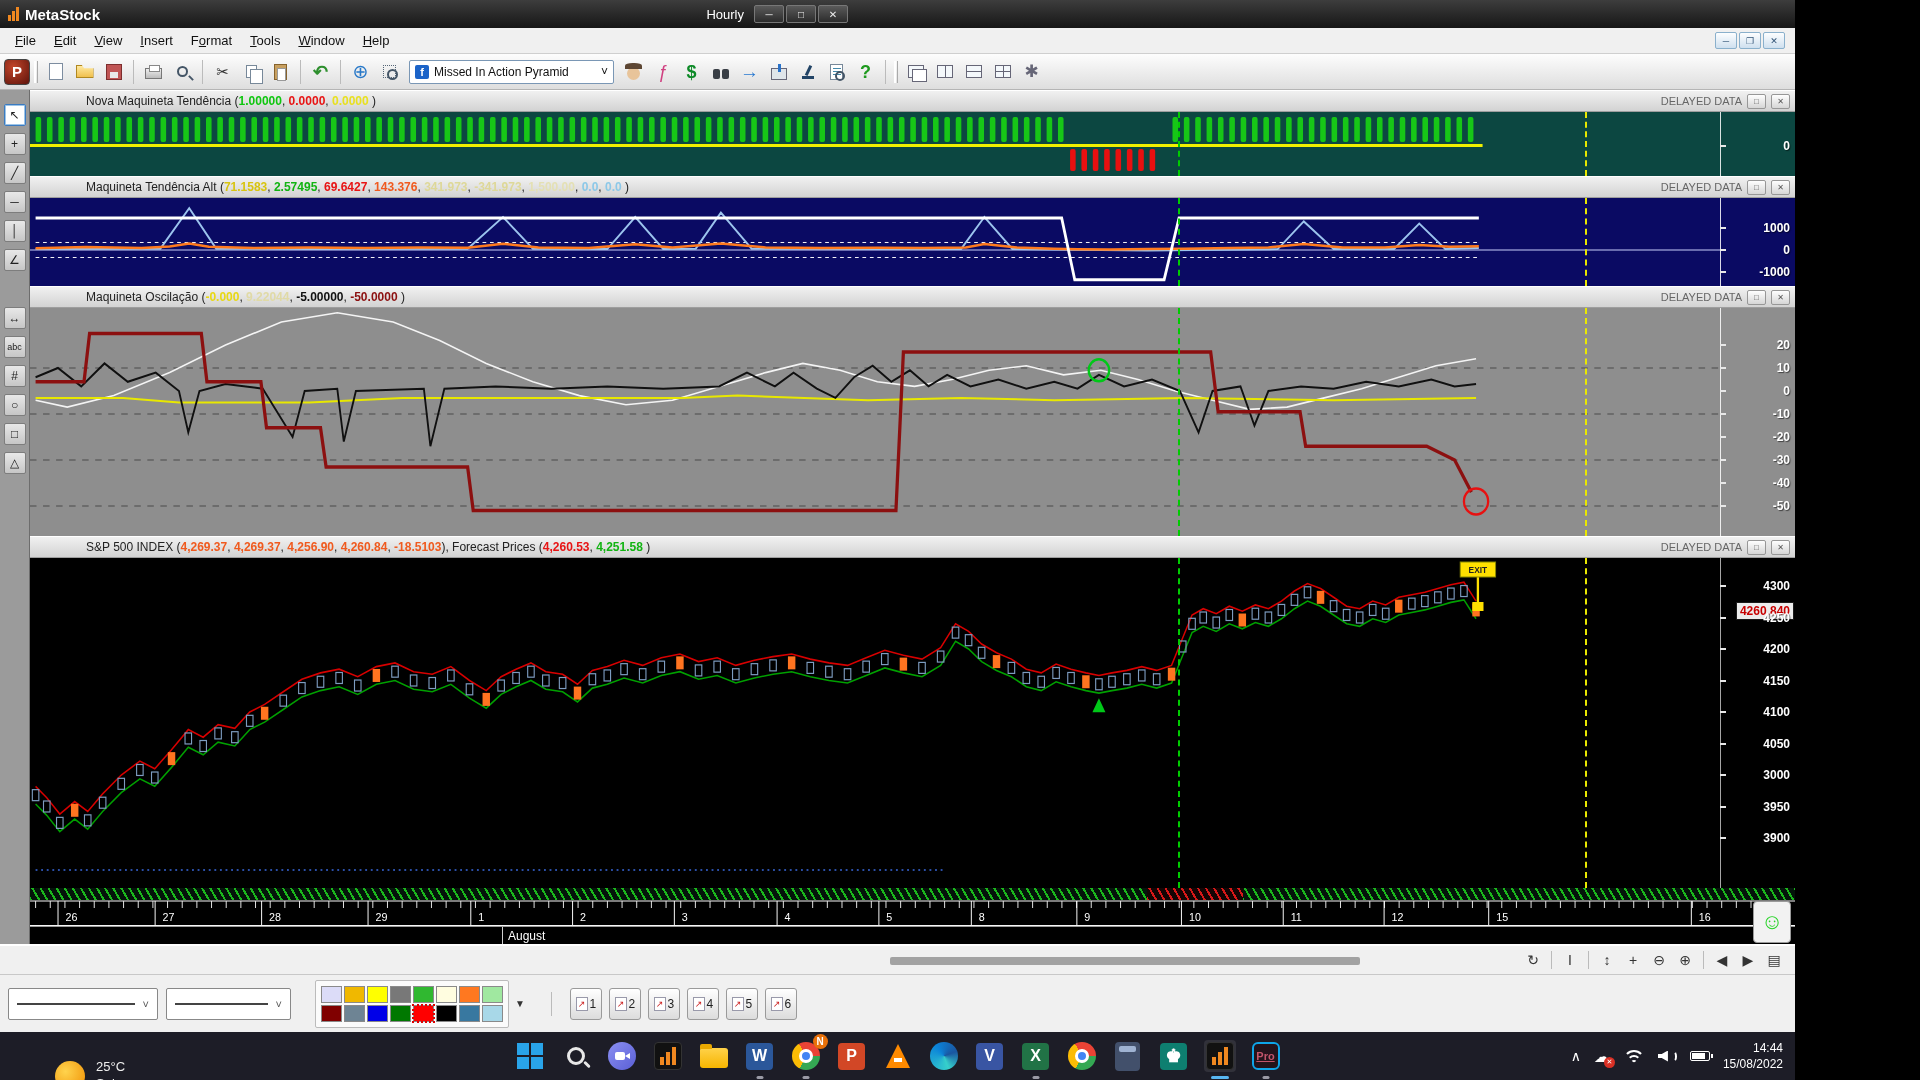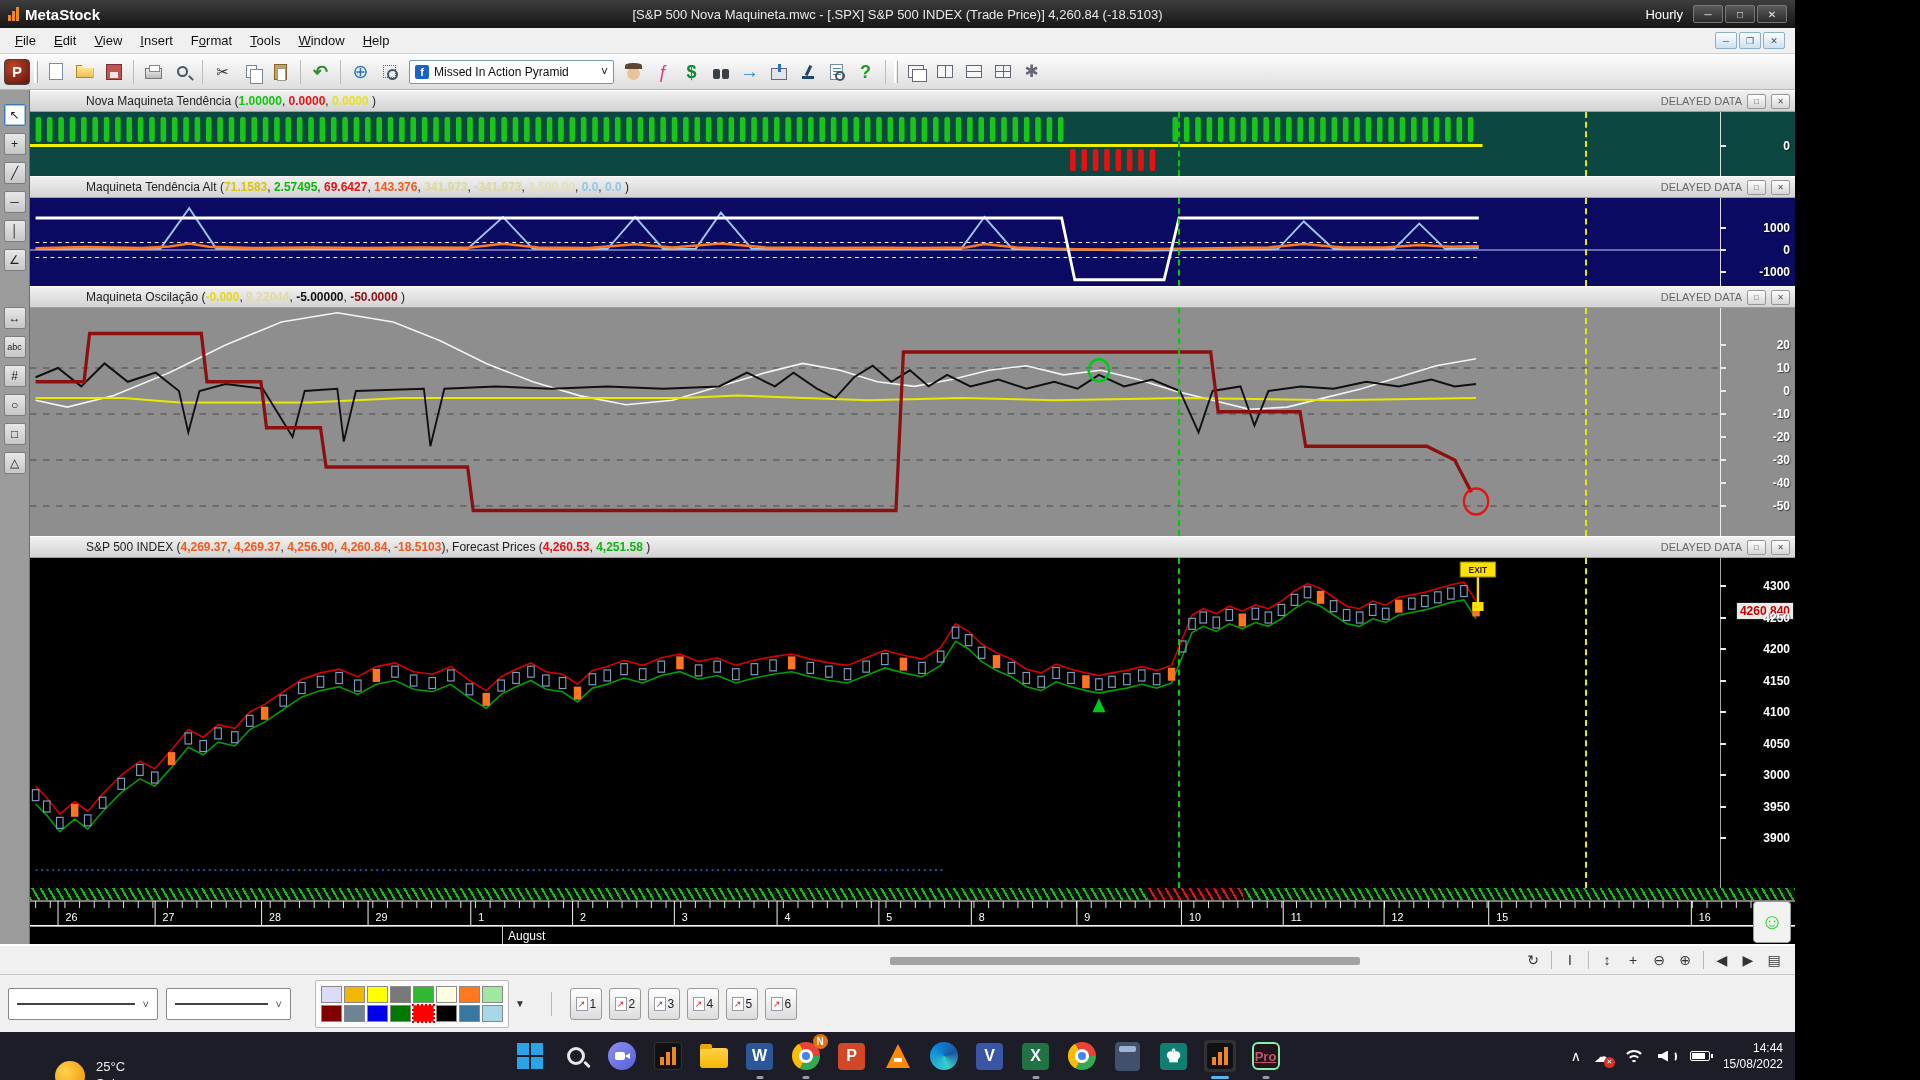--- a/index.html
+++ b/index.html
@@ -156,21 +156,21 @@
 .tk-excel { background:#217346; }
 .tk-chrome { width:28px; height:28px; border-radius:50%; background:conic-gradient(from -30deg,#ea4335 0 33%,#34a853 33% 66%,#fbbc05 66% 100%); position:relative;}
 .tk-chrome::after { content:""; position:absolute; left:7px; top:7px; width:8px; height:8px; background:#4285f4; border:3px solid #fff; border-radius:50%;}
 .nbadge { position:absolute; top:-6px; right:-6px; width:15px; height:15px; border-radius:50%; background:#e8710a; color:#fff; font-size:10px; font-weight:bold; display:flex; align-items:center; justify-content:center; z-index:2;}
 .tk-vlc { width:0; height:0; border-left:12px solid transparent; border-right:12px solid transparent; border-bottom:24px solid #ff8a00; position:relative;}
 .tk-vlc::after { content:""; position:absolute; left:-4px; top:14px; width:8px; height:4px; background:#fff; }
 .tk-edge { width:28px; height:28px; border-radius:50%; background:conic-gradient(from 160deg,#36d0cb,#0b83d9 45%,#1a56a0 75%,#36d0cb);}
 .tk-calc { width:25px; height:29px; background:#42506b; border-radius:4px; position:relative;}
 .tk-calc::before { content:""; position:absolute; left:4px; top:4px; right:4px; height:6px; background:#9fb3d2; border-radius:2px;}
 .tk-chess { background:#0e7f70; font-size:18px;}
-.tk-pro { width:28px; height:28px; border:2px solid #86efac; border-radius:6px; color:#c2556b; font-size:13px; font-weight:bold; display:flex; align-items:center; justify-content:center; background:#23141c;text-decoration:underline;}
+.tk-pro { width:28px; height:28px; border:2px solid #0ea5e9; border-radius:6px; color:#c2556b; font-size:11px; font-weight:bold; display:flex; align-items:center; justify-content:center; background:#23141c;text-decoration:underline;}
 .tray { position:absolute; right:12px; display:flex; align-items:center; gap:13px;}
 .trayg { font-size:14px; color:#fff; }
 .cloudwrap { position:relative; font-size:16px;}
 .cloudbadge { position:absolute; right:-5px; bottom:-2px; width:11px; height:11px; background:#d93025; border-radius:50%; color:#fff; font-size:7px; display:flex; align-items:center; justify-content:center;}
 .wifi { position:relative; width:22px; height:16px;}
 .wifi i { position:absolute; border:2px solid #fff; border-color:#fff transparent transparent transparent; border-radius:50%;}
 .wifi i:nth-child(1){left:0;bottom:-8px;width:22px;height:22px;}
 .wifi i:nth-child(2){left:4px;bottom:-5px;width:14px;height:14px;}
 .wifi i:nth-child(3){left:8px;bottom:-2px;width:6px;height:6px;}
 .vol { display:flex; align-items:center; gap:2px;}
@@ -188,21 +188,20 @@
 
   <div class="titlebar">
     <div class="tb-left">
       <span class="logo-bars">
           <span></span>
           <span></span>
           <span></span>
         </span>
       <span>MetaStock</span>
     </div>
-    <div class="tb-center">[S&amp;P 500 Nova Maquineta.mwc - [.SPX] S&amp;P 500 INDEX (Trade Price)]   4,260.84 (-18.5103)</div>
     <div class="tb-right">
       <span>Hourly</span>
       <div class="winbtns">
         <div class="winbtn">
             <span>─</span>
           </div>
         <div class="winbtn">
             <span>□</span>
           </div>
         <div class="winbtn">

